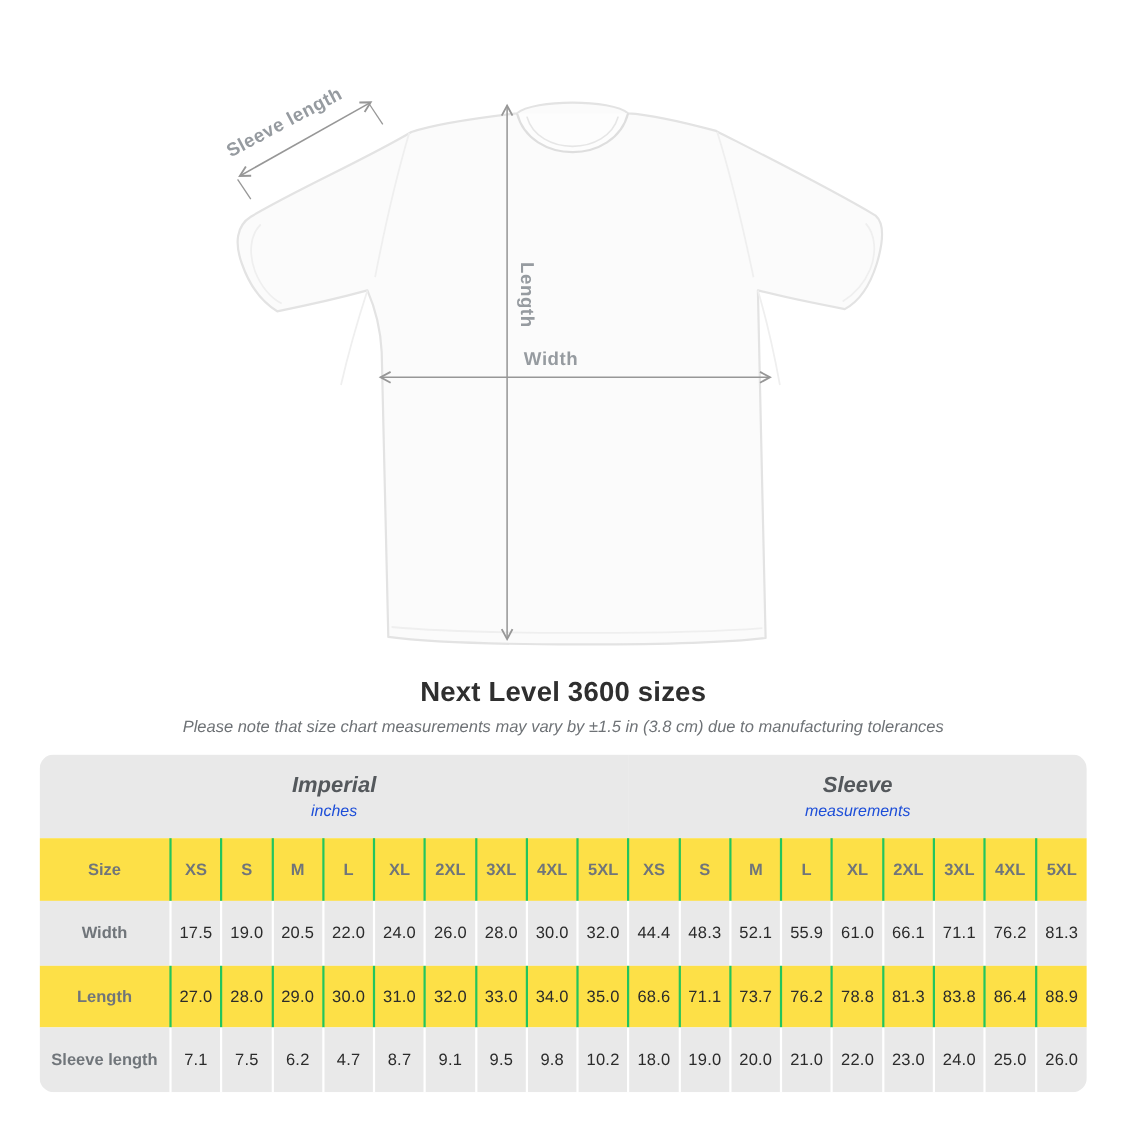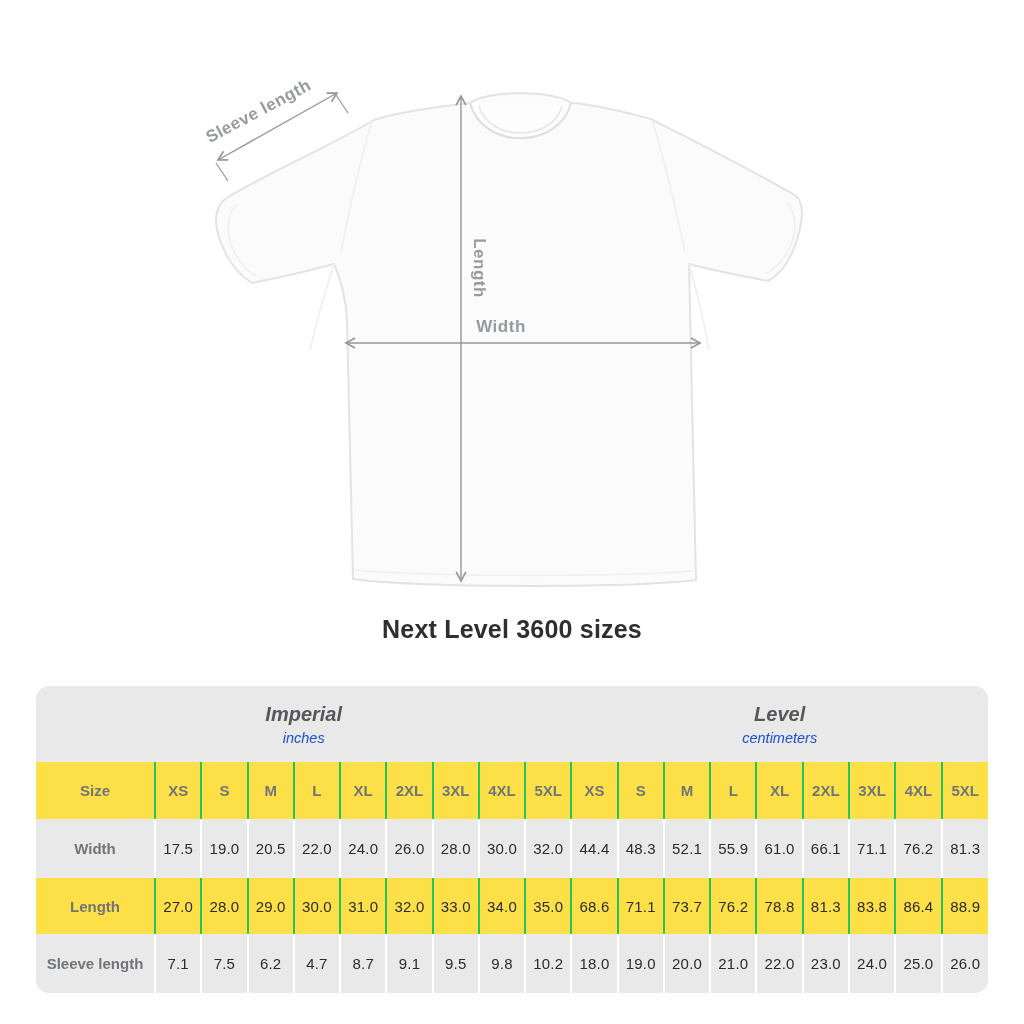--- a/index.html
+++ b/index.html
@@ -82,20 +82,21 @@
     <line x1="216" y1="163" x2="228" y2="181" stroke="#979797" stroke-width="1.2"></line>
     <line x1="336" y1="95" x2="348" y2="113" stroke="#979797" stroke-width="1.2"></line>
 
     <text class="dim-label" x="261" y="116" text-anchor="middle" transform="rotate(-28 261 116)">Sleeve length</text>
     <text class="dim-label" x="474" y="268" text-anchor="middle" transform="rotate(90 474 268)">Length</text>
     <text class="dim-label" x="501" y="332" text-anchor="middle">Width</text>
   </svg>
 
   <div class="heading">
     <h1>Next Level 3600 sizes</h1>
+    <p>Please note that size chart measurements may vary by ±1.5 in (3.8 cm) due to manufacturing tolerances</p>
   </div>
 
   <div class="table-card">
     <table class="sizes-table">
       <colgroup>
         <col class="c-label">
         <col>
           <col>
           <col>
           <col>
@@ -114,22 +115,22 @@
           <col>
           <col>
       </colgroup>
       <tbody>
           <tr class="band">
         <td colspan="10">
           <div class="band-title">Imperial</div>
           <div class="band-unit">inches</div>
         </td>
         <td colspan="9">
-          <div class="band-title">Level</div>
-          <div class="band-unit">centimeters</div>
+          <div class="band-title">Sleeve</div>
+          <div class="band-unit">measurements</div>
         </td>
       </tr>
       <tr class="r-white hdr">
         <td class="lbl">Size</td>
         <td class="lbl">XS</td>
         <td class="lbl">S</td>
         <td class="lbl">M</td>
         <td class="lbl">L</td>
         <td class="lbl">XL</td>
         <td class="lbl">2XL</td>

